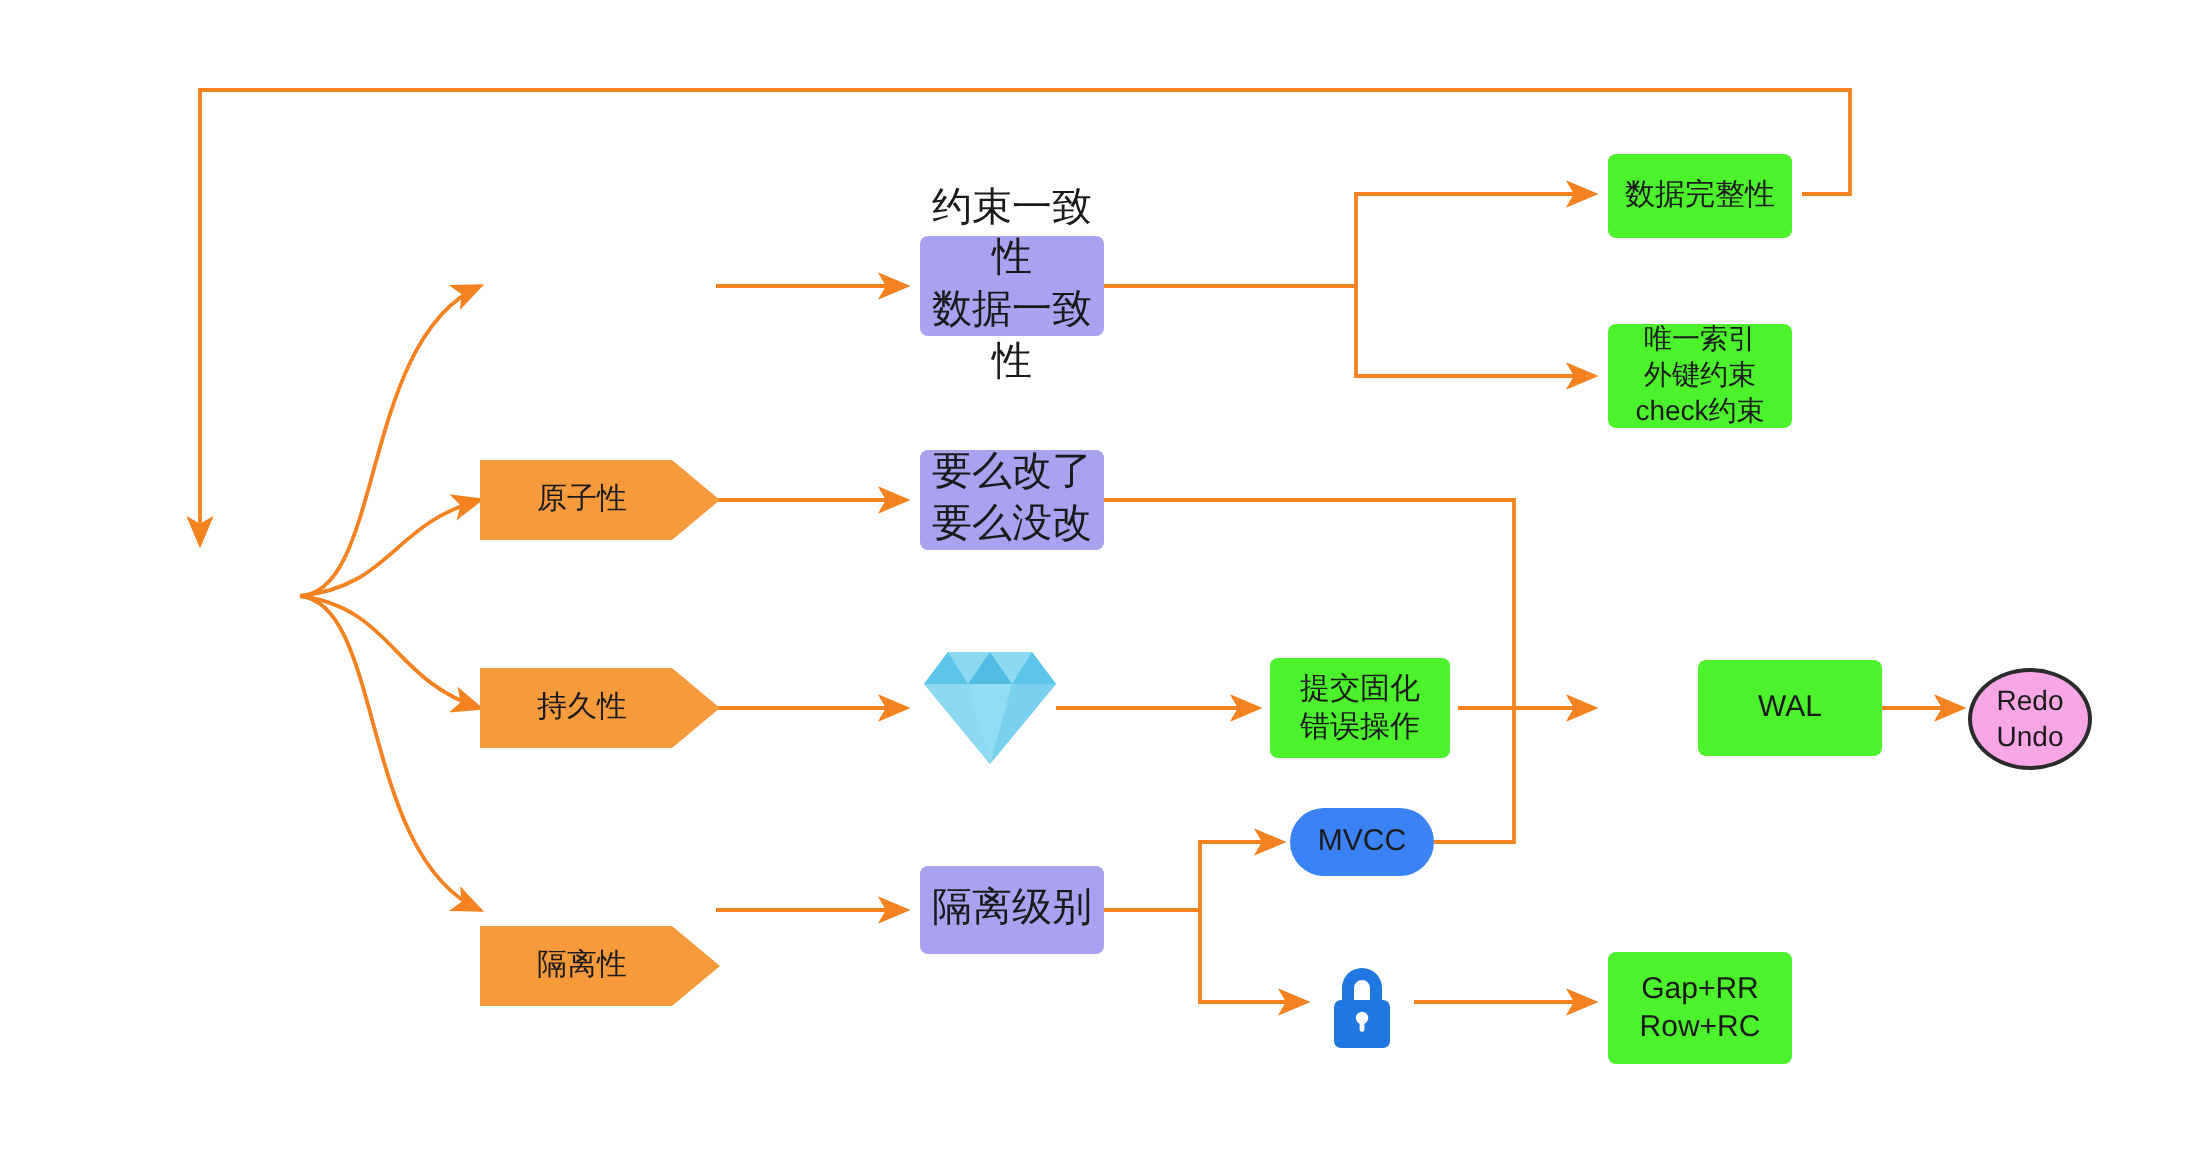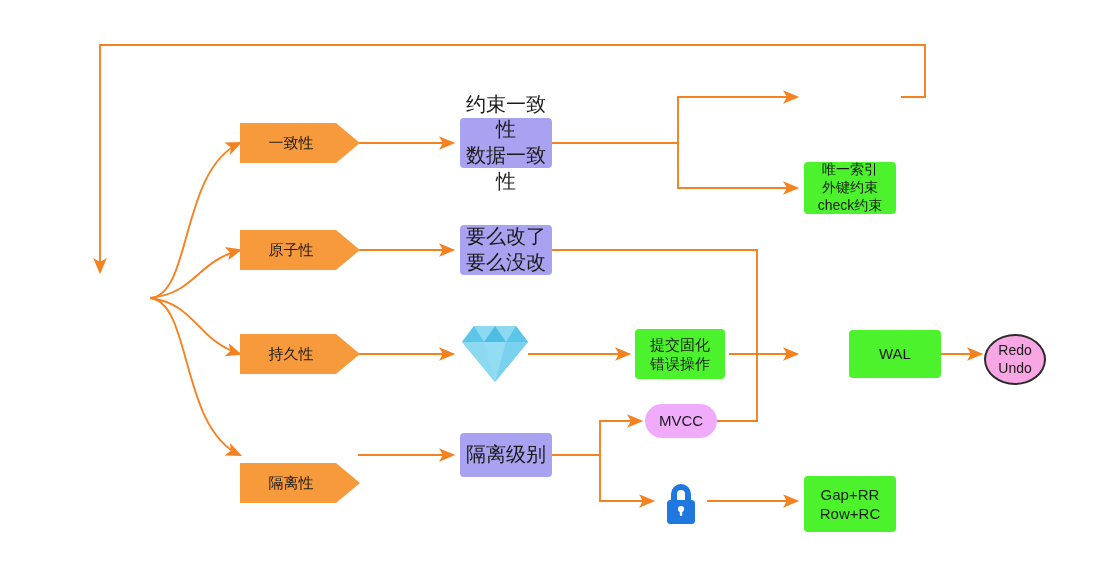--- a/index.html
+++ b/index.html
@@ -10,21 +10,21 @@
   #canvas{position:absolute;inset:0;width:1106px;height:587px;}
   svg.edges{position:absolute;left:0;top:0;width:1106px;height:587px;pointer-events:none;}
 
   .node{position:absolute;box-sizing:border-box;display:flex;align-items:center;
         justify-content:center;text-align:center;color:#1a1a1a;line-height:1.28;
         white-space:pre-line;}
 
   .n-blue{background:#6cb0f5;border-radius:4px;font-size:15px;}
   .n-purple{background:#a8a2f0;border-radius:4px;font-size:20px;}
   .n-green{background:#4cf32c;border-radius:4px;font-size:15px;}
-  .n-cyan{background:#f0abfc;border-radius:18px;font-size:15px;}
+  .n-cyan{background:#3b82f6;border-radius:18px;font-size:15px;}
   .n-pink{background:#f9a6e4;border:2.5px solid #2b2b2b;border-radius:50%;font-size:14px;}
 
   
   .n-chev{background:#f79a3c;font-size:15px;
      clip-path:polygon(0 0, 80% 0, 100% 50%, 80% 100%, 0 100%);}
 
   .icon-wrap{position:absolute;}
   .icon-wrap svg{display:block;}
 </style>
 </head>
@@ -63,31 +63,31 @@
       <path d="M552,455 L600,455"></path>
       <path d="M600,455 L600,421 L641,421" marker-end="url(#ah)"></path>
       <path d="M600,455 L600,501 L653,501" marker-end="url(#ah)"></path>
       <path d="M707,501 L797,501" marker-end="url(#ah)"></path>
 
       <path d="M717,421 L757,421 L757,250 L552,250"></path>
     </g>
   </svg>
 
 
-  <div class="node n-chev" style="left:240px;top:123px;width:120px;height:40px;padding-right:18px;">一致性</div>
   <div class="node n-chev" style="left:240px;top:230px;width:120px;height:40px;padding-right:18px;">原子性</div>
   <div class="node n-chev" style="left:240px;top:334px;width:120px;height:40px;padding-right:18px;">持久性</div>
   <div class="node n-chev" style="left:240px;top:435px;width:120px;height:40px;padding-right:18px;margin-top:28px;">隔离性</div>
 
   <div class="node n-purple" style="left:460px;top:118px;width:92px;height:50px;">约束一致性
 数据一致性</div>
   <div class="node n-purple" style="left:460px;top:433px;width:92px;height:44px;">隔离级别</div>
   <div class="node n-purple" style="left:460px;top:225px;width:92px;height:50px;">要么改了
 要么没改</div>
 
+  <div class="node n-green" style="left:804px;top:77px;width:92px;height:42px;">数据完整性</div>
   <div class="node n-green" style="left:804px;top:162px;width:92px;height:52px;font-size:14px;">唯一索引
 外键约束
 check约束</div>
   <div class="node n-green" style="left:635px;top:329px;width:90px;height:50px;">提交固化
 错误操作</div>
   <div class="node n-green" style="left:804px;top:330px;width:92px;height:48px;margin-left:45px;">WAL</div>
   <div class="node n-green" style="left:804px;top:476px;width:92px;height:56px;">Gap+RR
 Row+RC</div>
 
   <div class="node n-cyan" style="left:645px;top:404px;width:72px;height:34px;">MVCC</div>

